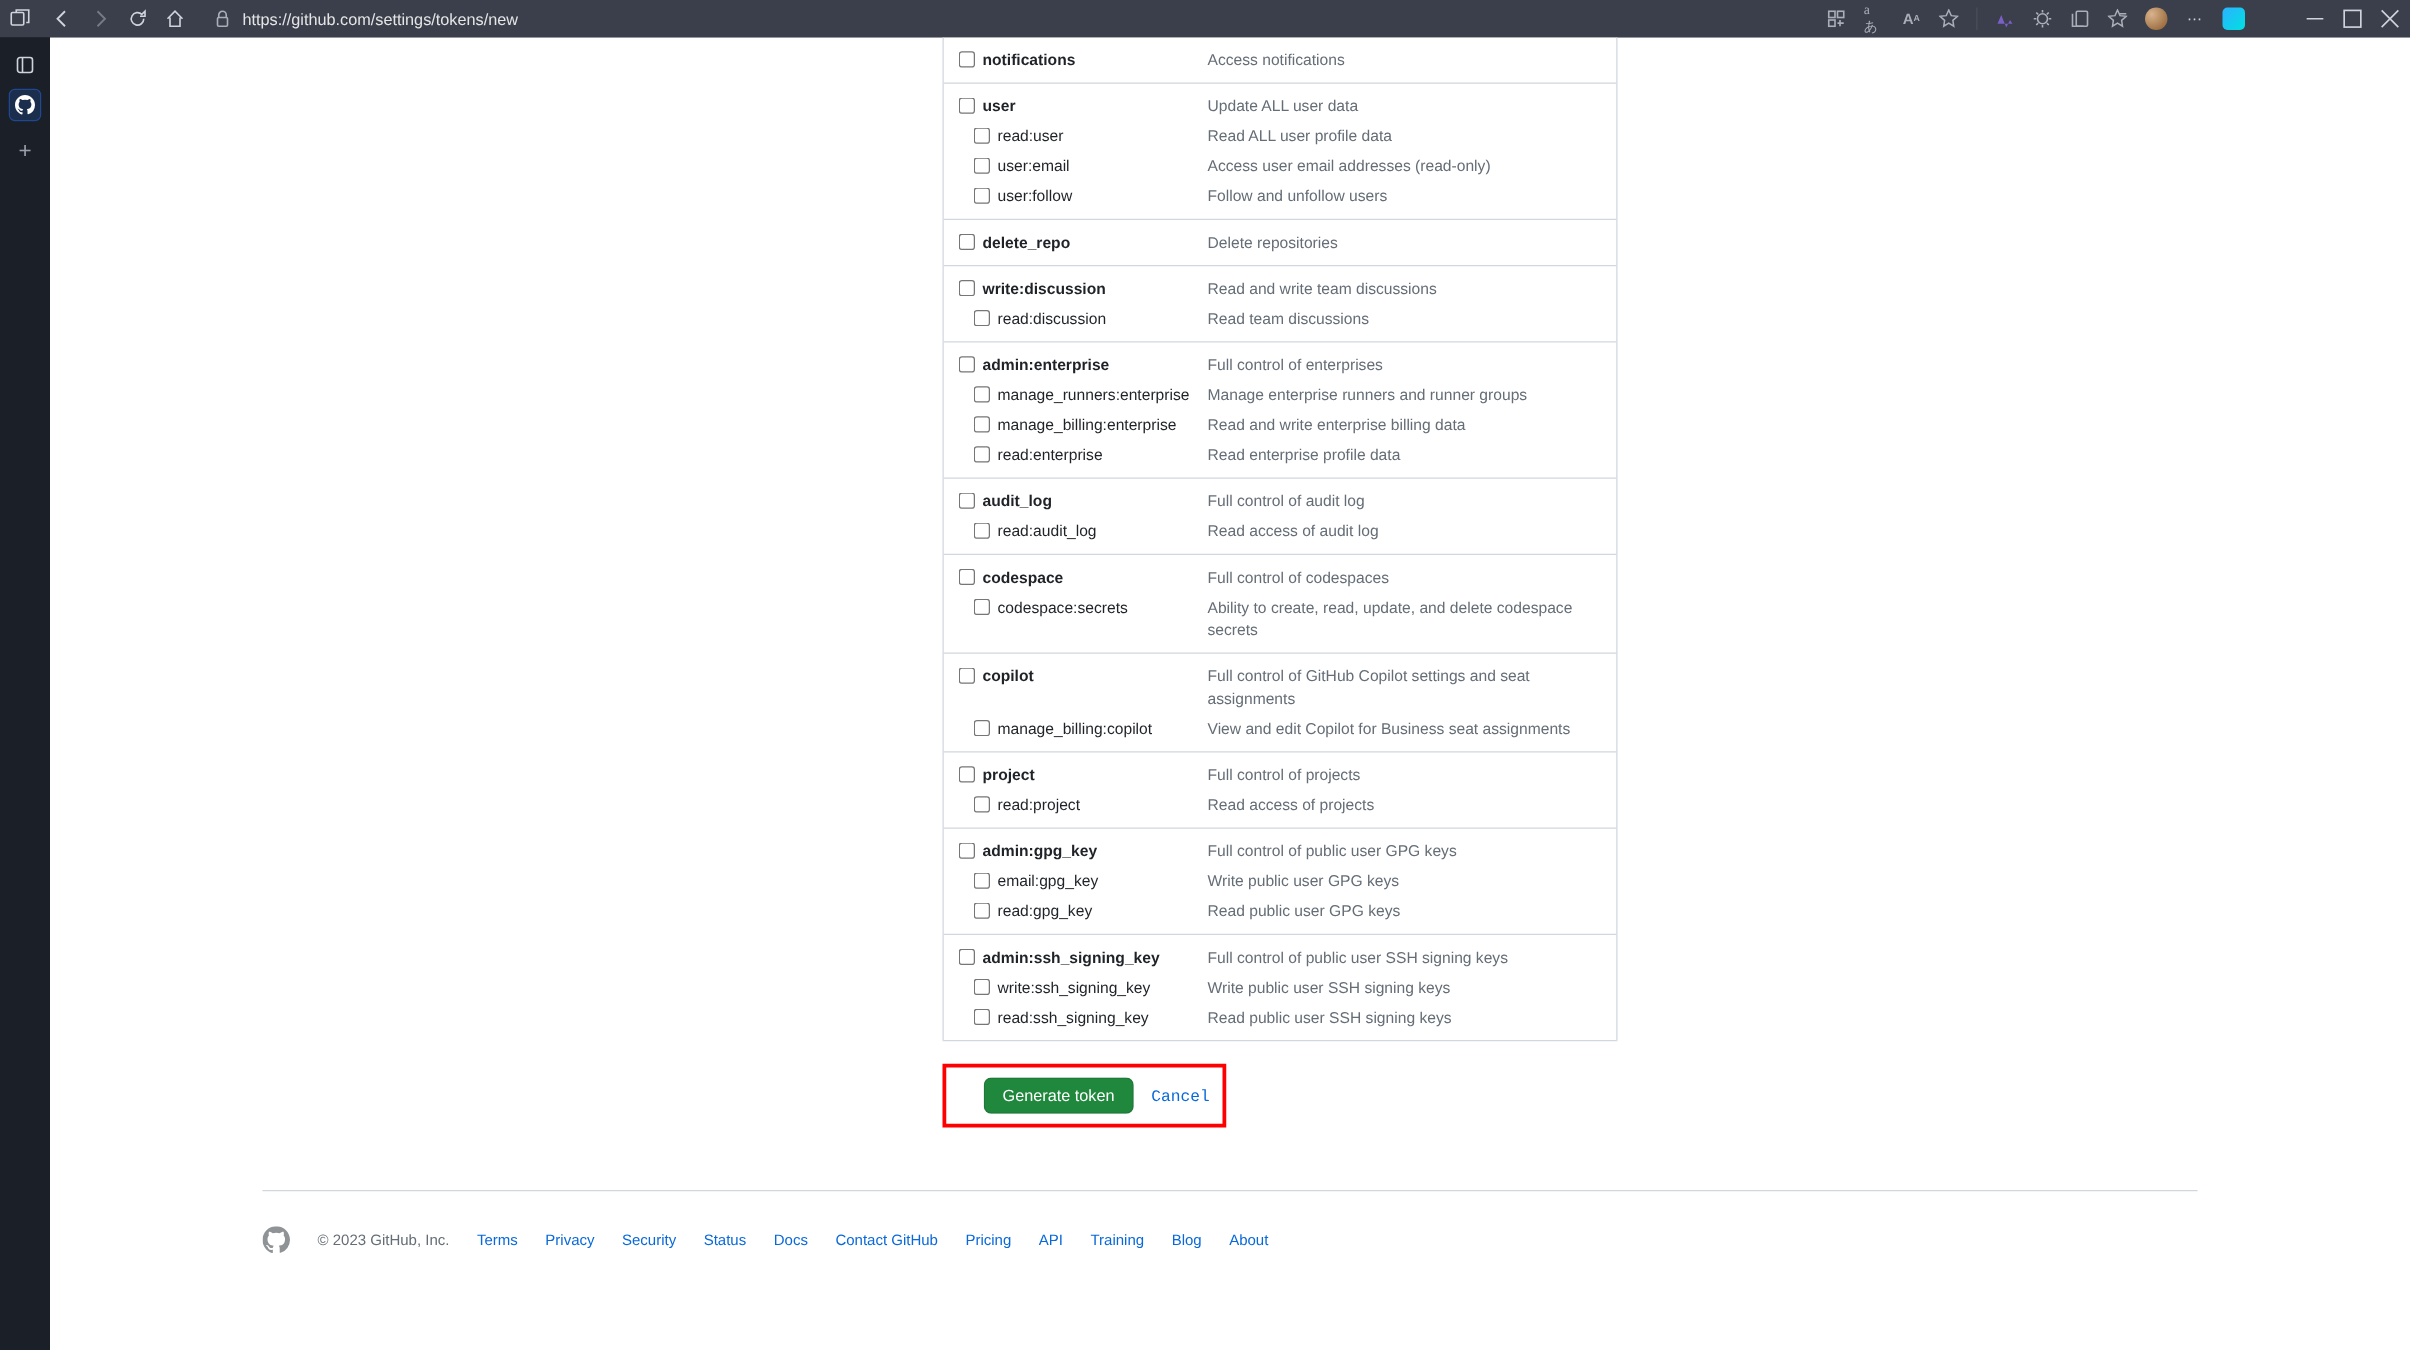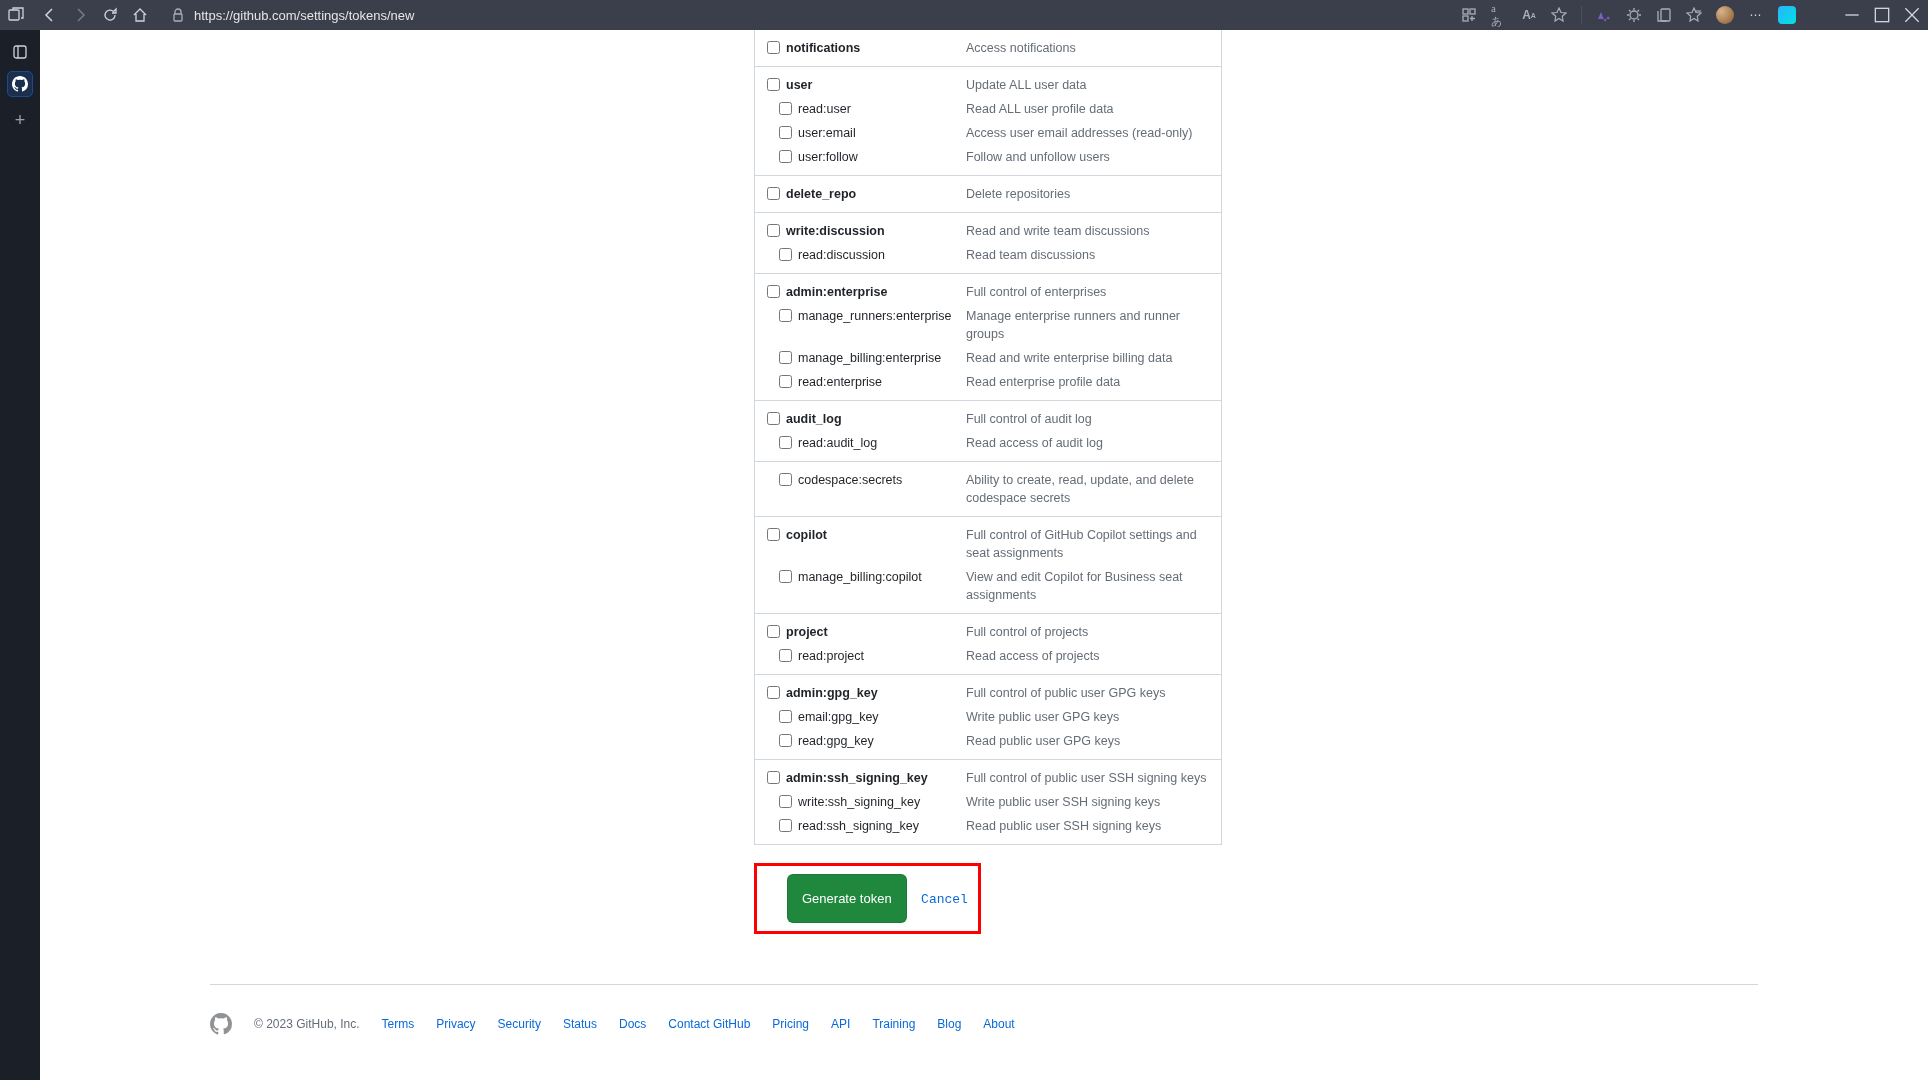--- a/index.html
+++ b/index.html
@@ -24,33 +24,33 @@
 .tabstrip .plus { color:#9aa0ab; font-size:18px; margin-top:4px;}
 
 
 .viewport { position:absolute; left:40px; top:30px; right:0; bottom:0; background:#ffffff; overflow-y:scroll;}
 .viewport::-webkit-scrollbar { width:16px; }
 .viewport::-webkit-scrollbar-track { background:#f0f0f0; }
 .viewport::-webkit-scrollbar-thumb { background:#c2c5ca; border-radius:0;}
 
 .content { width:740px; margin:0 auto 40px; }
 
-.scope-table { width:468px; margin-left:140px; border:1px solid #d0d7de; border-top:none; border-bottom:none; border-radius:0; background:#fff; }
+.scope-table { width:540px; margin-left:140px; border:1px solid #d0d7de; border-top:none; border-bottom:none; border-radius:0; background:#fff; }
 .scope-group { border-bottom:1px solid #d0d7de; padding:6px 0; }
 .scope-row { display:flex; align-items:flex-start; padding:3px 0; font-size:12.5px; line-height:18px;}
 .scope-row.parent { padding-left:12px; }
 .scope-row.child { padding-left:24px; }
 .scope-row input[type=checkbox]{ width:13px; height:13px; margin-top:2px; margin-right:6px; accent-color:#0969da; cursor:pointer;}
 .scope-row .nm { font-weight:600; color:#1f2328; width:180px; flex:0 0 180px;}
 .scope-row.child .nm { width:168px; flex:0 0 168px; font-weight:400;}
 .scope-row .desc { color:#656d76; }
 
 .actions { padding:18px 0 0 140px; }
 .actions .highlight-box { display:inline-block; border:3px solid #ff0000; padding:8px 10px 8px 30px;}
-.btn-primary { background:#1f883d; color:#fff; border:1px solid rgba(31,35,40,.15); font-weight:500; font-size:13px; padding:16px 14px; border-radius:6px; cursor:pointer;}
+.btn-primary { background:#1f883d; color:#fff; border:1px solid rgba(31,35,40,.15); font-weight:500; font-size:13px; padding:6px 14px; border-radius:6px; cursor:pointer;}
 .btn-link { background:none; border:none; color:#0969da; font-size:13px; cursor:pointer; margin-left:10px;font-family:Liberation Mono, monospace;}
 
 .page-footer { border-top:1px solid #d0d7de; margin:50px 170px 0; padding:28px 0; display:flex; align-items:center; gap:22px; font-size:12px; color:#656d76;}
 .page-footer a { color:#0969da; text-decoration:none; cursor:pointer;}
 .page-footer .gh { width:22px; height:22px; opacity:.5;}
 
 svg { display:block; }
 </style>
 </head>
 <body>
@@ -250,20 +250,25 @@
             <span class="nm">audit_log</span>
             <span class="desc">Full control of audit log</span>
           </div>
           <div class="scope-row child">
             <input type="checkbox" style="">
             <span class="nm">read:audit_log</span>
             <span class="desc">Read access of audit log</span>
           </div>
         </div>
         <div class="scope-group">
+          <div class="scope-row parent">
+            <input type="checkbox" style="">
+            <span class="nm">codespace</span>
+            <span class="desc">Full control of codespaces</span>
+          </div>
           <div class="scope-row child">
             <input type="checkbox" style="">
             <span class="nm">codespace:secrets</span>
             <span class="desc">Ability to create, read, update, and delete codespace secrets</span>
           </div>
         </div>
         <div class="scope-group">
           <div class="scope-row parent">
             <input type="checkbox" style="">
             <span class="nm">copilot</span>

